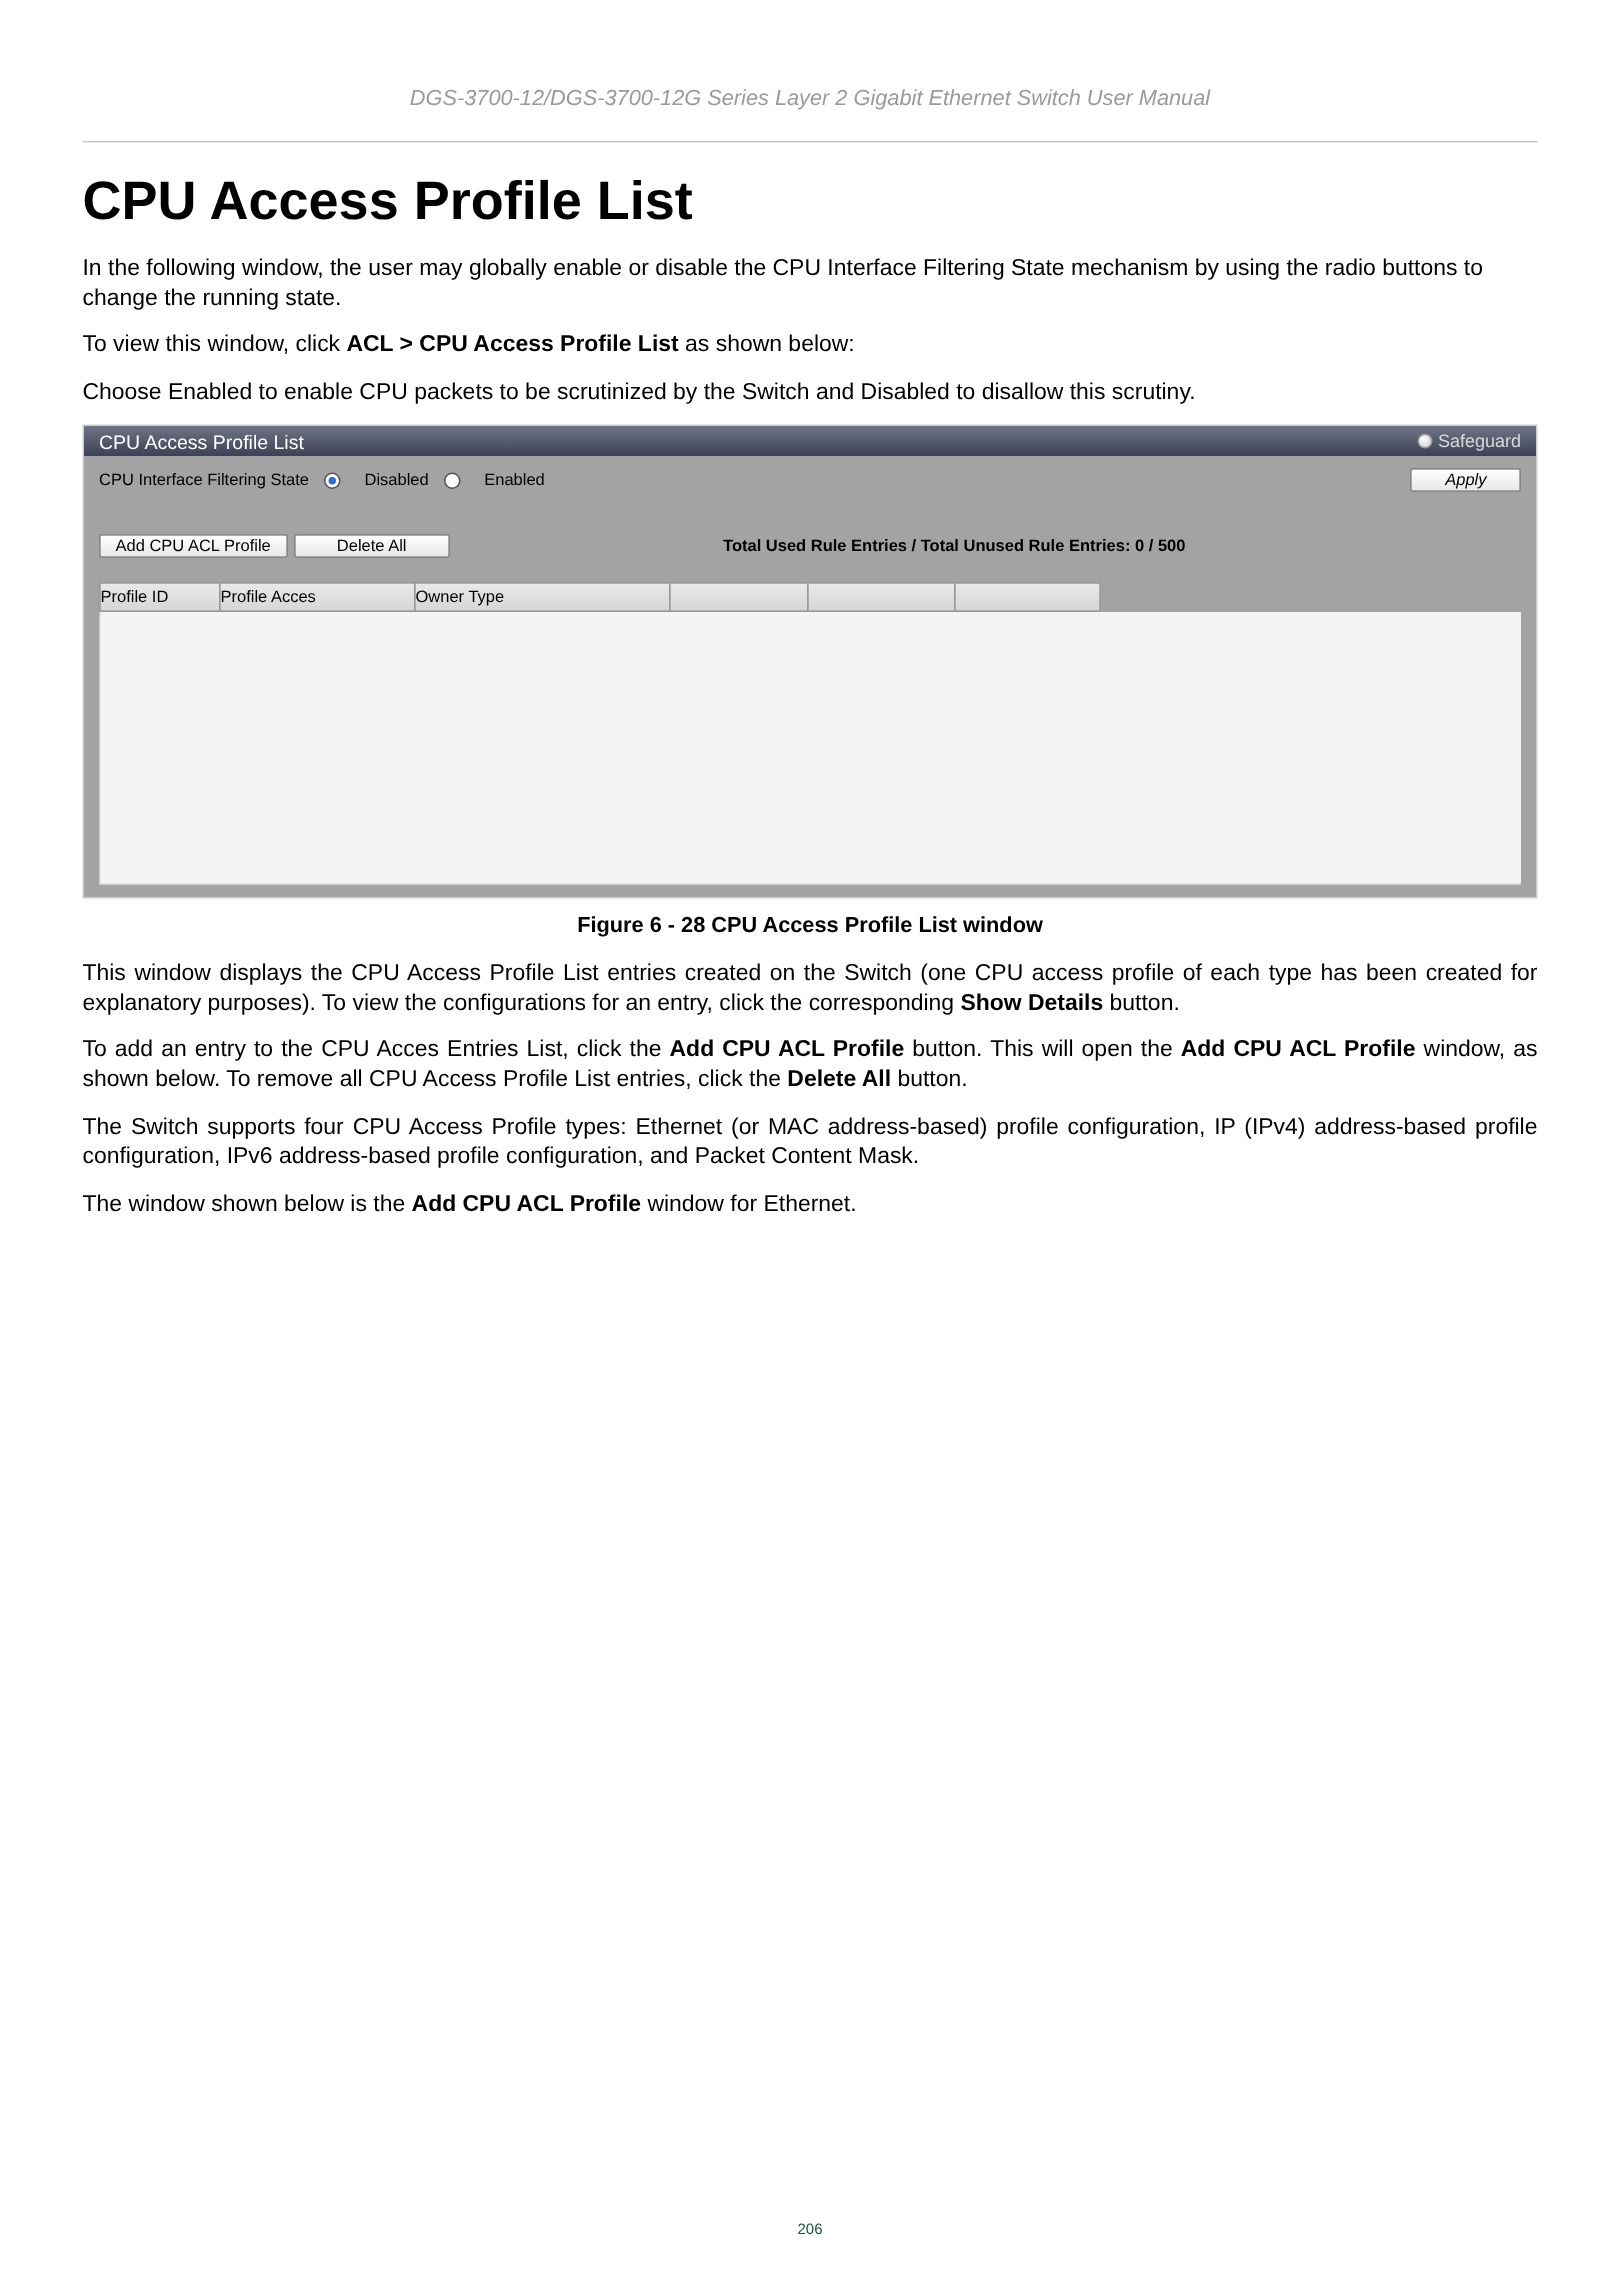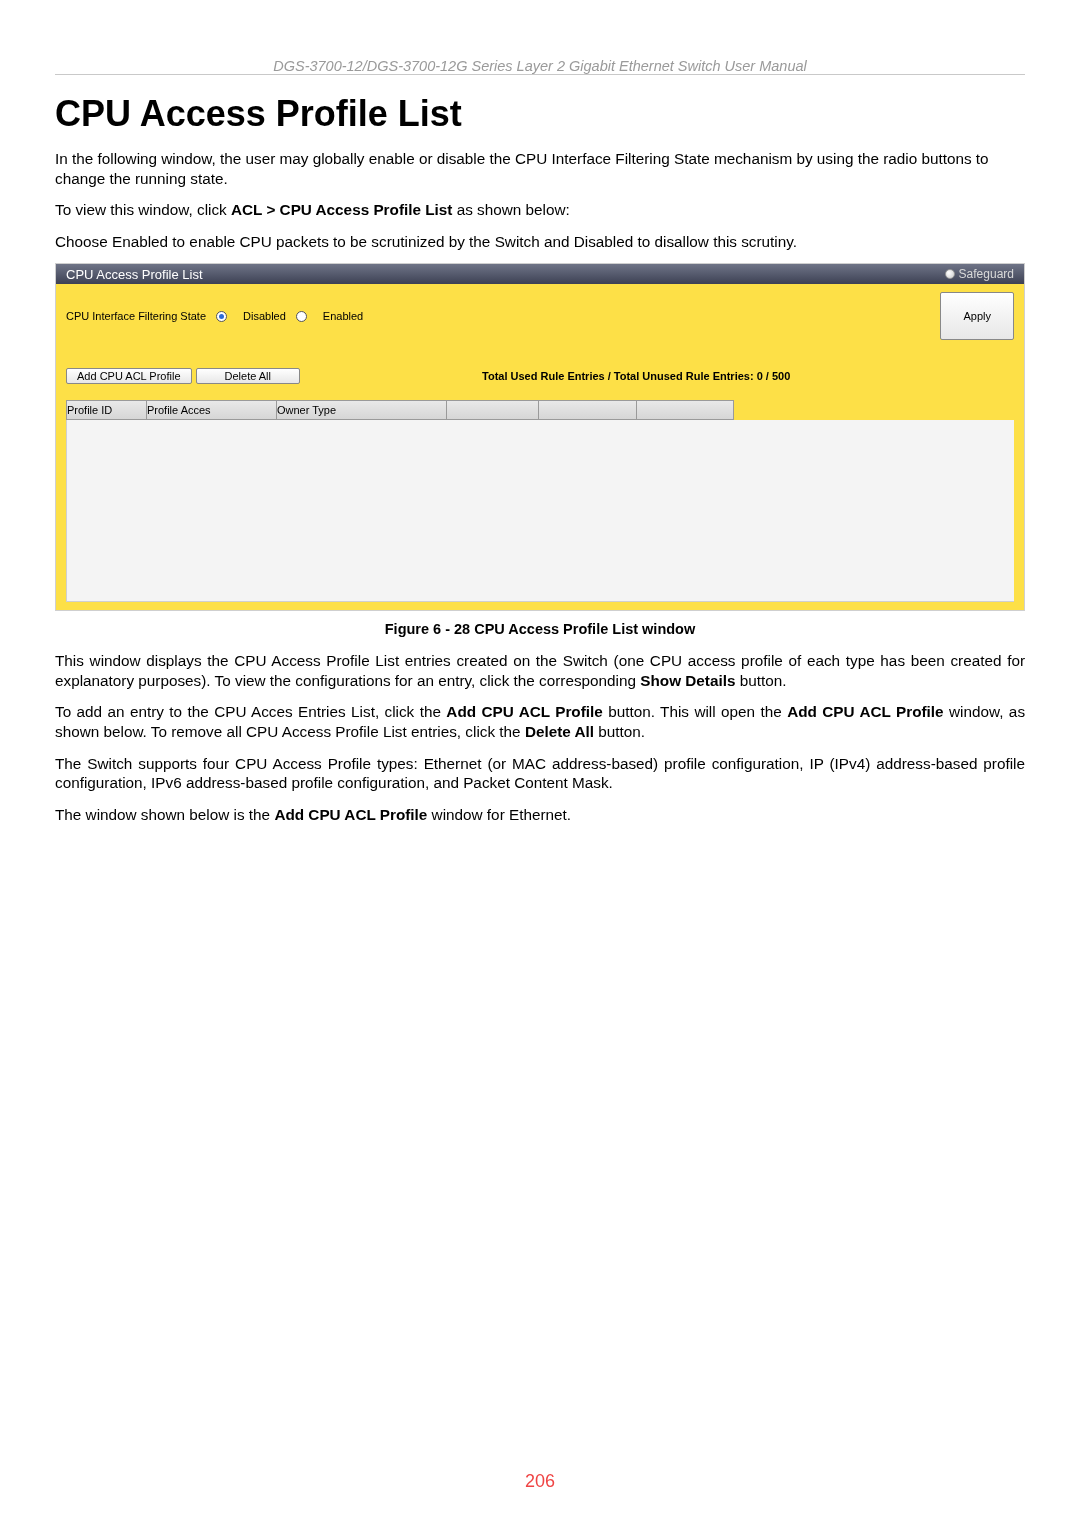--- a/index.html
+++ b/index.html
@@ -12,21 +12,21 @@
     color: #000;
   }
   .page {
     padding: 58px 55px 0 55px;
   }
   .hdr {
     text-align: center;
     font-style: italic;
     color: #9a9a9a;
     font-size: 14.5px;
-    padding-bottom: 0;
+    padding-bottom: 20px;
     border-bottom: 1px solid #c9c9c9;
     margin-bottom: 18px;
   }
   h1 {
     font-size: 36px;
     font-weight: bold;
     margin-bottom: 14px;
     color: #000;
   }
   .para {
@@ -61,21 +61,21 @@
     font-size: 12px;
     color: #d9d9d9;
   }
   .safeguard-icon {
     width: 10px; height: 10px;
     border-radius: 50%;
     border: 1px solid #999;
     background: radial-gradient(circle at 35% 35%, #fff,#ccc);
   }
   .shot-body {
-    background: #fde047;
+    background: #a3a3a3;
     padding: 8px 10px 8px 10px;
   }
   .row1 {
     display: flex;
     align-items: center;
     justify-content: space-between;
     font-size: 11px;
     margin-bottom: 28px;
   }
   .row1-left { display: flex; align-items: center; gap: 10px; }
@@ -86,23 +86,24 @@
     display:inline-block;
   }
   .radio.checked::after {
     content:""; position:absolute; top:2px; left:2px; width:5px; height:5px;
     background:#2e6bd6; border-radius:50%;
   }
   .btn-apply {
     border: 1px solid #888;
     background: linear-gradient(#fff,#e7e7e7);
     font-size: 11px;
-    padding: 17px 22px;
+    padding: 1px 22px;
     border-radius: 2px;
     cursor: pointer;
+    font-style: italic;
   }
   .row2 {
     display: flex;
     align-items: center;
     font-size: 11px;
     gap: 4px;
     margin-bottom: 16px;
   }
   .btn-sm {
     border: 1px solid #888;
@@ -142,22 +143,22 @@
     font-size: 14.5px;
     font-weight: bold;
     margin-bottom: 14px;
     margin-top: 10px;
   }
   .footer {
     position: absolute;
     bottom: 34px;
     width: 100%;
     text-align: center;
-    font-size: 18px;
-    color: #ef4444;
+    font-size: 10px;
+    color: #14532d;
   }
 </style>
 </head>
 <body>
 
 <div class="page">
   <div class="hdr">DGS-3700-12/DGS-3700-12G Series Layer 2 Gigabit Ethernet Switch User Manual</div>
 
   <h1>CPU Access Profile List</h1>
 

